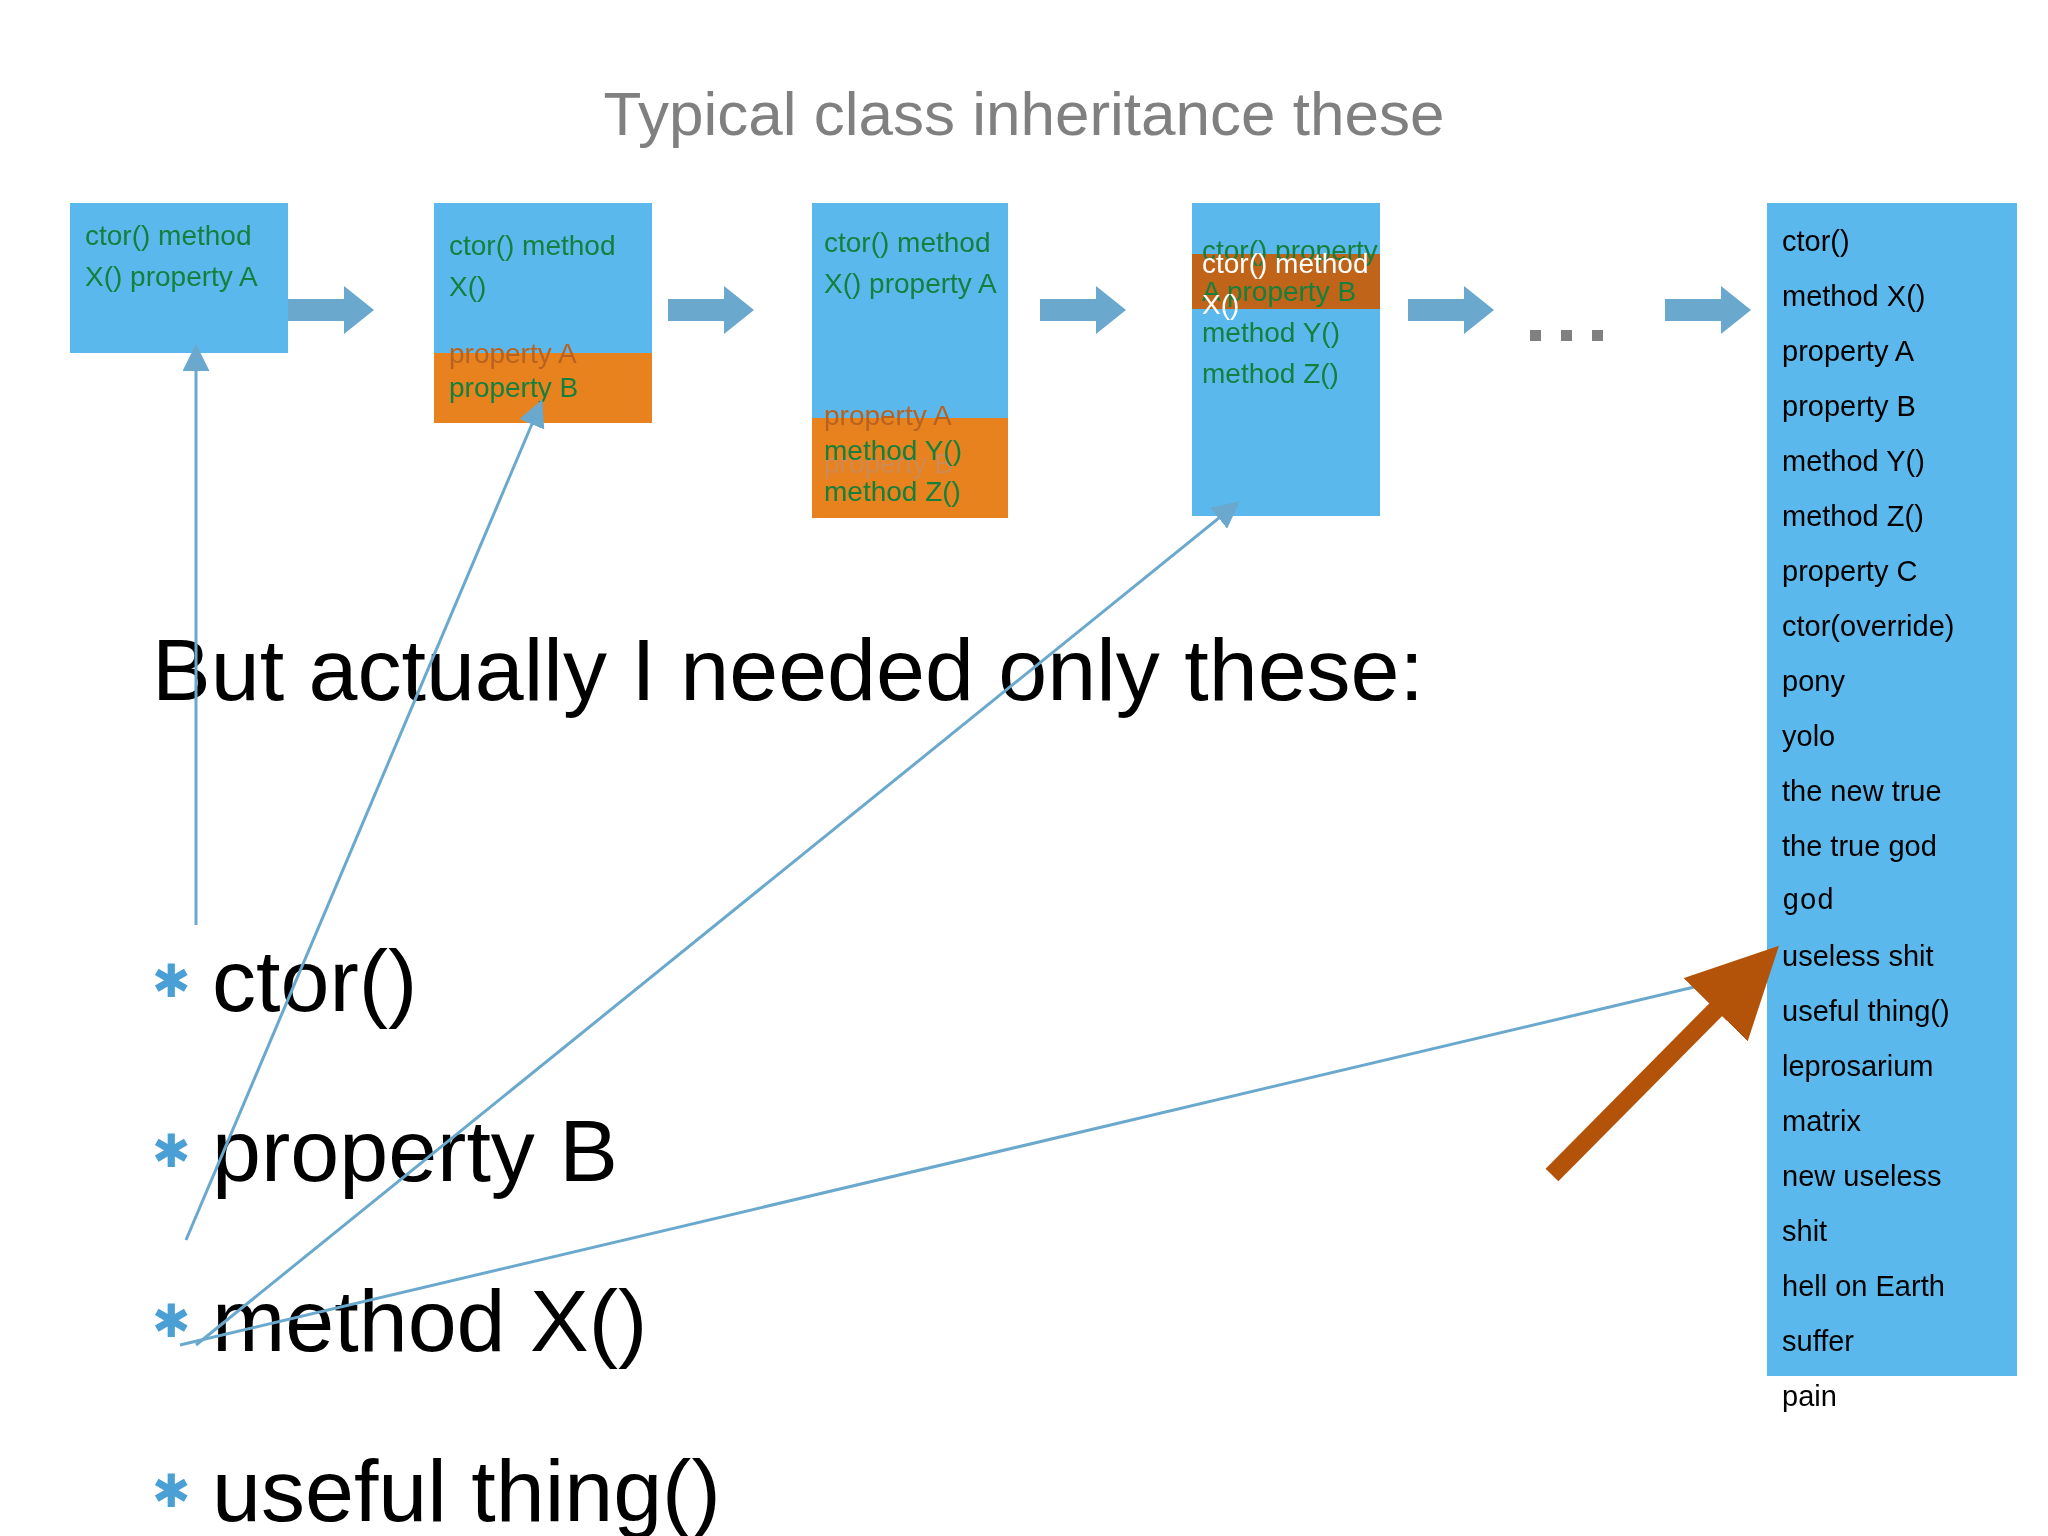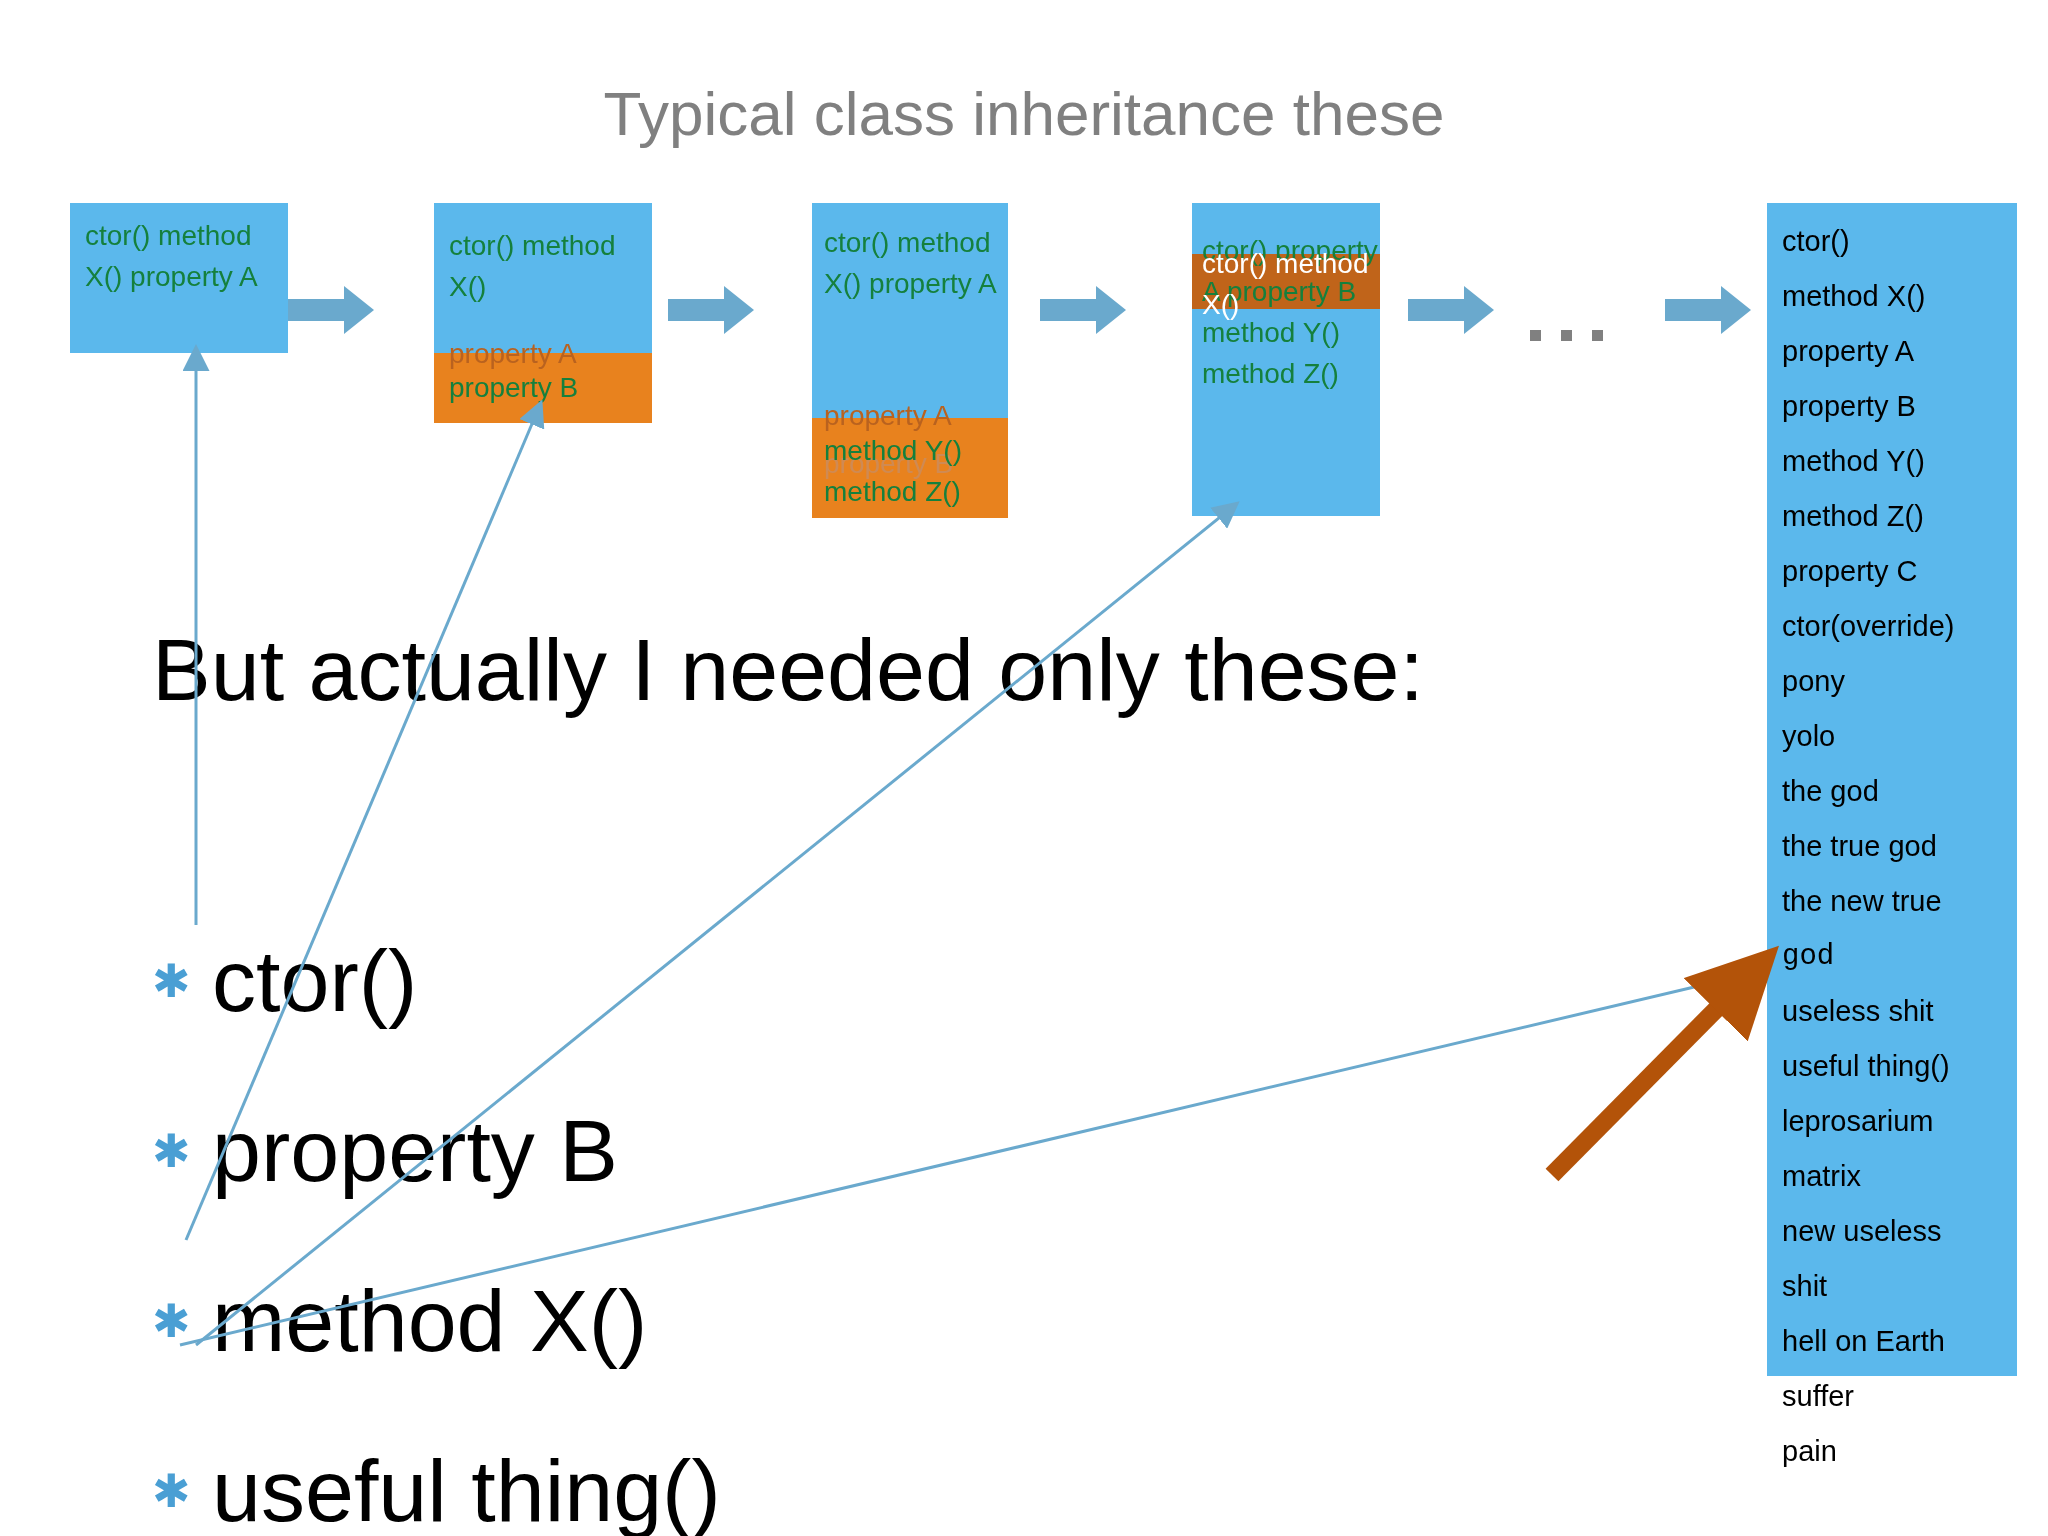--- a/index.html
+++ b/index.html
@@ -197,23 +197,22 @@
     <div class="tall-text" style="position: static;">ctor()</div>
     <div class="tall-text" style="position: static;">method X()</div>
     <div class="tall-text" style="position: static;">property A</div>
     <div class="tall-text" style="position: static;">property B</div>
     <div class="tall-text" style="position: static;">method Y()</div>
     <div class="tall-text" style="position: static;">method Z()</div>
     <div class="tall-text" style="position: static;">property C</div>
     <div class="tall-text" style="position: static;">ctor(override)</div>
     <div class="tall-text" style="position: static;">pony</div>
     <div class="tall-text" style="position: static;">yolo</div>
-    <div class="tall-text" style="position: static;">the god</div>
+    <div class="tall-text" style="position: static;">the new true</div>
     <div class="tall-text" style="position: static;">the true god</div>
-    <div class="tall-text" style="position: static;">the new true</div>
     <div class="tall-text" style="position: static; font-family: Liberation Mono, monospace;">god</div>
     <div class="tall-text" style="position: static;">useless shit</div>
     <div class="tall-text" style="position: static;">useful thing()</div>
     <div class="tall-text" style="position: static;">leprosarium</div>
     <div class="tall-text" style="position: static;">matrix</div>
     <div class="tall-text" style="position: static;">new useless</div>
     <div class="tall-text" style="position: static;">shit</div>
     <div class="tall-text" style="position: static;">hell on Earth</div>
     <div class="tall-text" style="position: static;">suffer</div>
     <div class="tall-text" style="position: static;">pain</div>

